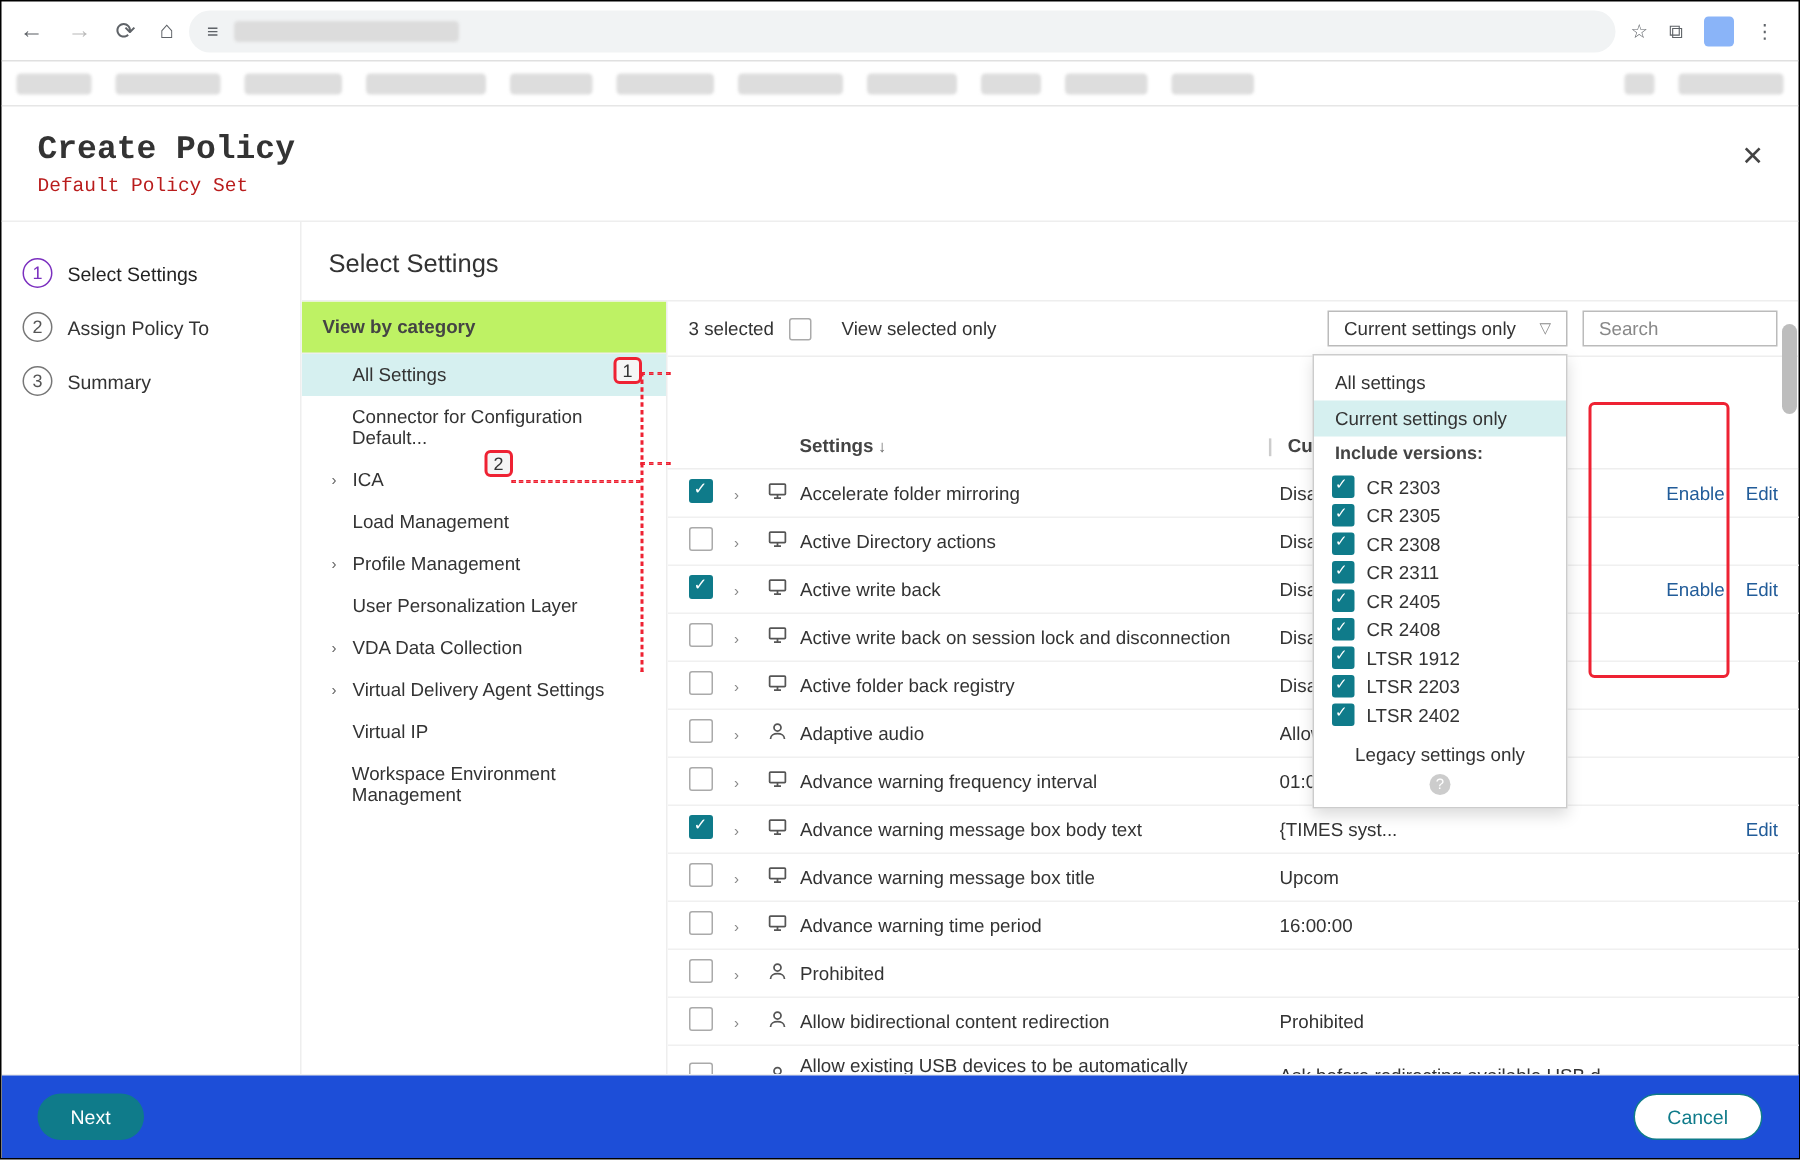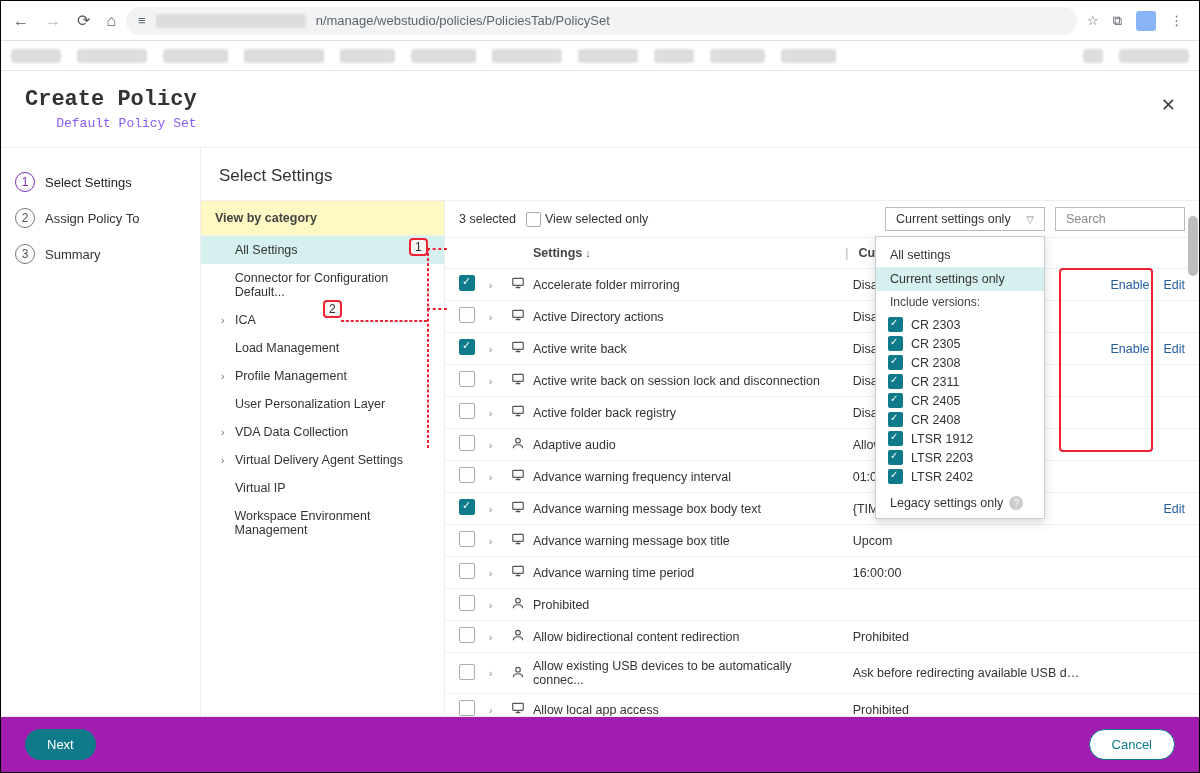--- a/index.html
+++ b/index.html
@@ -18,109 +18,108 @@
 
   
   .bm-bar { height: 30px; display: flex; align-items: center; gap: 16px; padding: 0 10px; border-bottom: 1px solid #e6e6e6; }
   .bm { height: 14px; background: #ddd; border-radius: 3px; filter: blur(1px); }
   .bm-bar .bm:nth-child(1){width:50px;} .bm-bar .bm:nth-child(2){width:70px;} .bm-bar .bm:nth-child(3){width:65px;} .bm-bar .bm:nth-child(4){width:80px;} .bm-bar .bm:nth-child(5){width:55px;} .bm-bar .bm:nth-child(6){width:65px;} .bm-bar .bm:nth-child(7){width:70px;} .bm-bar .bm:nth-child(8){width:60px;} .bm-bar .bm:nth-child(9){width:40px;} .bm-bar .bm:nth-child(10){width:55px;} .bm-bar .bm:nth-child(11){width:55px;}
   .bm-bar .spacer { flex: 1; }
 
   
   .page-head { display: flex; justify-content: space-between; align-items: flex-start; padding: 16px 24px 16px; border-bottom: 1px solid #eee; font-family: Liberation Mono, monospace; }
   .page-head h1 { font-size: 22px; font-weight: 600; margin-bottom: 4px; }
-  .page-head .sub { color: #8b5cf6; font-size: 13px; text-align: right; }
+  .page-head .sub { color: #b91c1c; font-size: 13px; }
   .close-x { font-size: 22px; color: #444; cursor: pointer; padding-top: 4px; }
 
   
   .main { display: flex; height: 573px; }
   .steps { width: 200px; padding: 16px 0; border-right: 1px solid #eee; }
   .step { display: flex; align-items: center; gap: 10px; padding: 8px 14px; cursor: pointer; font-size: 13px; }
   .step .num { width: 20px; height: 20px; border-radius: 50%; border: 1px solid #777; display: flex; align-items: center; justify-content: center; font-size: 12px; color: #555; }
   .step.active .num { border-color: #7b2fbf; color: #7b2fbf; }
   .step.active { font-weight: 500; color: #222; }
 
   .content { flex: 1; display: flex; flex-direction: column; overflow: hidden; }
   .content-h { font-size: 17px; padding: 18px 18px 14px; font-weight: 500; }
 
   .settings-layout { flex: 1; display: flex; overflow: hidden; position: relative; }
 
   
   .cats { width: 244px; border-right: 1px solid #eee; border-top: 1px solid #eee; overflow: hidden; }
-  .cats-hd { font-size: 12.5px; font-weight: 600; padding: 10px 14px; color: #444; background: #fef9c3; border-bottom: 1px solid #eee;}
+  .cats-hd { font-size: 12.5px; font-weight: 600; padding: 10px 14px; color: #444; background: #bef264; border-bottom: 1px solid #eee;}
   .cat-item { padding: 7px 10px 7px 20px; cursor: pointer; display: flex; align-items: center; gap: 6px; font-size: 12.5px; color: #333; }
   .cat-item.selected { background: #d6f0f0; }
   .cat-item .chev { color: #666; font-size: 10px; width: 8px; }
   .cat-item .chev.hide { visibility: hidden; }
 
   
   .table-wrap { flex: 1; display: flex; flex-direction: column; overflow: hidden; position: relative;}
   .tbl-toolbar { display: flex; align-items: center; padding: 6px 14px; border-top: 1px solid #eee; border-bottom: 1px solid #eee; gap: 10px; }
   .tbl-toolbar .left { flex: 1; display: flex; align-items: center; gap: 10px; font-size: 12.5px;}
-  .tbl-toolbar label { display: flex; align-items: center; gap: 4px; }
+  .tbl-toolbar label { display: flex; align-items: center; gap: 20px; }
   .dd { border: 1px solid #bbb; padding: 4px 10px; font-size: 12.5px; min-width: 160px; display: flex; justify-content: space-between; align-items: center; cursor: pointer; background:#fff; position: relative;}
   .dd .tri { color: #888; font-size: 10px; }
   .search { border: 1px solid #bbb; padding: 4px 10px; font-size: 12.5px; min-width: 130px; color: #888; background:#fff; }
 
-  .thead { display: flex; align-items: center; padding: 8px 14px; border-bottom: 1px solid #eee; font-size: 12.5px; font-weight: 600; color: #444; }
+  .thead { display: flex; align-items: center; padding: 8px 14px; border-bottom: 1px solid #eee; font-size: 12.5px; font-weight: 600; color: #444; margin-top: 44px; }
   .col-chk { width: 30px; }
   .col-exp { width: 22px; color: #888;}
   .col-ic { width: 22px; color: #666;}
   .col-name { flex: 1.6; padding-right:10px; }
   .col-val { flex: 1.2; overflow:hidden; text-overflow:ellipsis; white-space:nowrap;}
   .col-act { width: 100px; text-align: right; display:flex; gap:14px; justify-content:flex-end;}
   .thead .col-name::after { content: " ↓"; color:#666; font-size:11px;}
 
   .rows { flex: 1; overflow-y: auto; }
   .row { display: flex; align-items: center; padding: 6px 14px; border-bottom: 1px solid #f0f0f0; font-size: 12.5px; }
   .row .chk { width: 16px; height: 16px; border: 1px solid #aaa; border-radius: 2px; display: inline-block; }
   .row .chk.on { background: #0f7b8a; border-color: #0f7b8a; position: relative; }
   .row .chk.on::after { content:"✓"; color:#fff; font-size:11px; position:absolute; top:-1px; left:2px;}
   .row .exp-caret { color:#888; font-size:10px; }
   .link { color: #225c99; cursor: pointer; }
 
   
   .dd-panel { position: absolute; top: 30px; right: 160px; width: 170px; background: #fff; border: 1px solid #ccc; box-shadow: 0 4px 10px rgba(0,0,0,0.15); z-index: 50; padding: 6px 0; }
   .dd-opt { padding: 5px 14px; font-size: 12.5px; cursor: pointer; }
   .dd-opt.sel { background: #d6f0f0; }
-  .dd-sub { font-size: 12px; color: #444; padding: 4px 14px; }
+  .dd-sub { font-size: 12px; color: #444; padding: 4px 14px; font-weight: bold; }
   .ver-list { padding: 2px 12px; }
   .ver-item { display:flex; align-items:flex-end; gap:8px; padding: 2px 0; font-size:12.5px;}
   .ver-item .vchk { width:15px; height:15px; background:#0f7b8a; border-radius:2px; position:relative;}
   .ver-item .vchk::after { content:"✓"; color:#fff; font-size:10px; position:absolute; top:0; left:2px;}
-  .legacy { display:flex; align-items:center; gap:6px; padding: 8px 14px 2px; font-size:12.5px;}
+  .legacy { display:flex; align-items:center; gap:6px; padding: 8px 14px 2px; font-size:12.5px;flex-direction:column;}
   .help-ic { width:14px;height:14px;border-radius:50%;background:#ccc;color:#fff;font-size:10px;display:flex;align-items:center;justify-content:center;}
 
   
   .callout { position: absolute; border: 2px solid #e23; border-radius: 4px; pointer-events: none; z-index: 60; }
   .nbox { position: absolute; border: 2px solid #e23; border-radius: 4px; font-size: 12px; padding: 0 4px; background:#f5f5f5; z-index:60;}
   .redline { position:absolute; border:1px dashed #e23; z-index:55; pointer-events:none;}
 
   
-  .footer { position: absolute; bottom: 0; left: 0; right: 0; height: 56px; border-top: 1px solid #eee; display: flex; align-items: center; justify-content: space-between; padding: 0 24px; background:#a21caf;}
+  .footer { position: absolute; bottom: 0; left: 0; right: 0; height: 56px; border-top: 1px solid #eee; display: flex; align-items: center; justify-content: space-between; padding: 0 24px; background:#1d4ed8;}
   .btn-next { background: #0f7b8a; color: #fff; padding: 8px 22px; border-radius: 20px; font-size: 13px; cursor: pointer; }
   .btn-cancel { border: 1.5px solid #0f7b8a; color: #0f7b8a; padding: 7px 22px; border-radius: 20px; font-size: 13px; cursor: pointer; background:#fff;}
 
   
   .winscroll { position:absolute; right:1px; top:215px; width:10px; height:60px; background:#bdbdbd; border-radius:5px;}
 </style>
 </head>
 <body>
 
 <div class="browser-bar">
   <div class="nav-icons">
     <span>←</span>
     <span style="color:#bbb;">→</span>
     <span>⟳</span>
     <span>⌂</span>
   </div>
   <div class="addr">
     <span>≡</span>
     <span class="blur"></span>
-    <span class="addr-text">n/manage/webstudio/policies/PoliciesTab/PolicySet</span>
   </div>
   <div class="chrome-right">
     <span>☆</span>
     <span>⧉</span>
     <span class="sq"></span>
     <span>⋮</span>
   </div>
 </div>
 <div class="bm-bar">
   <div class="bm"></div>

